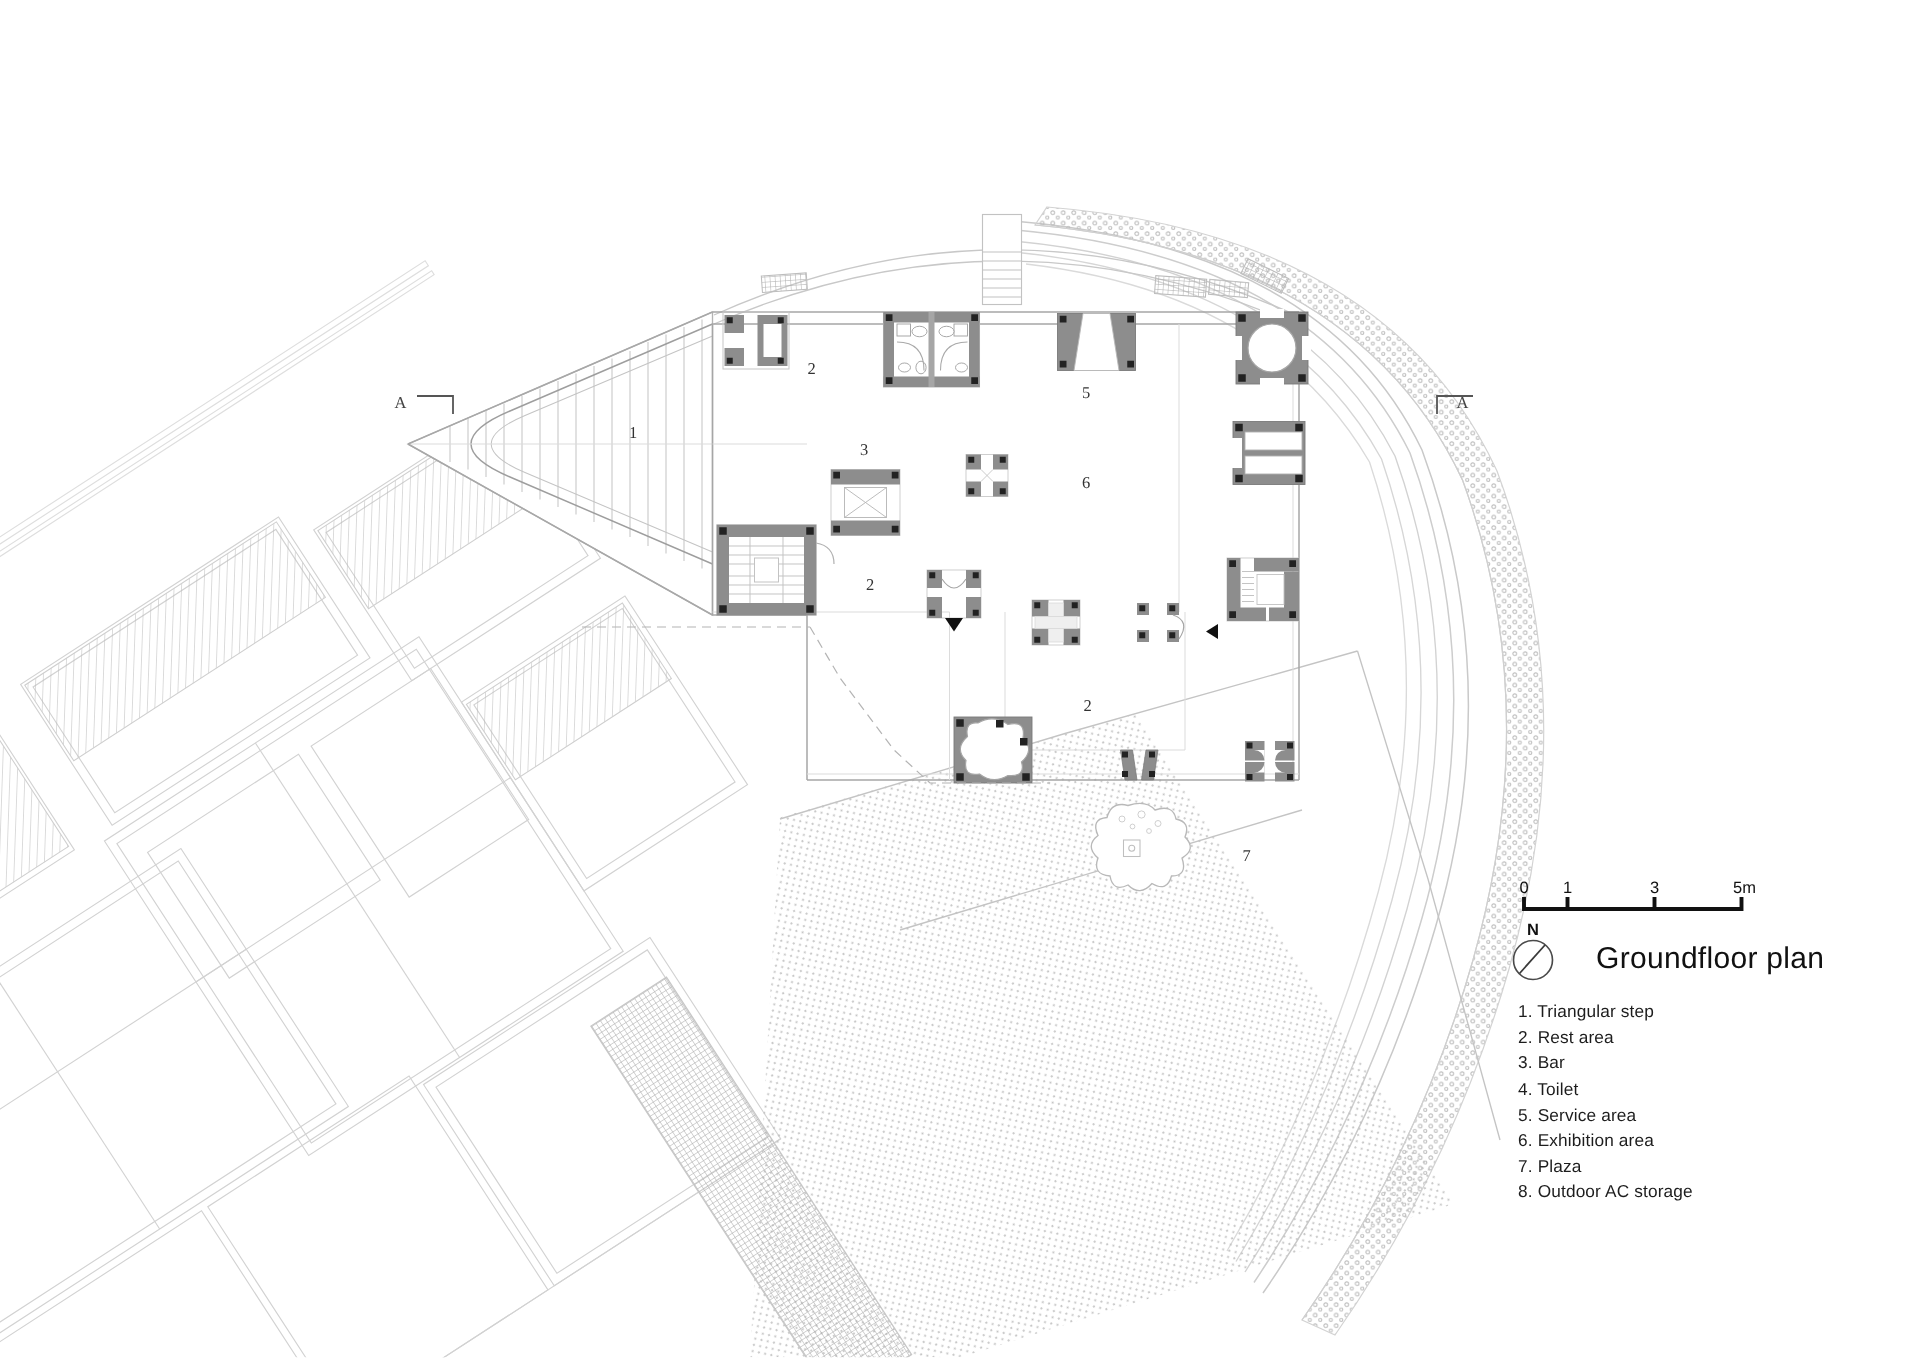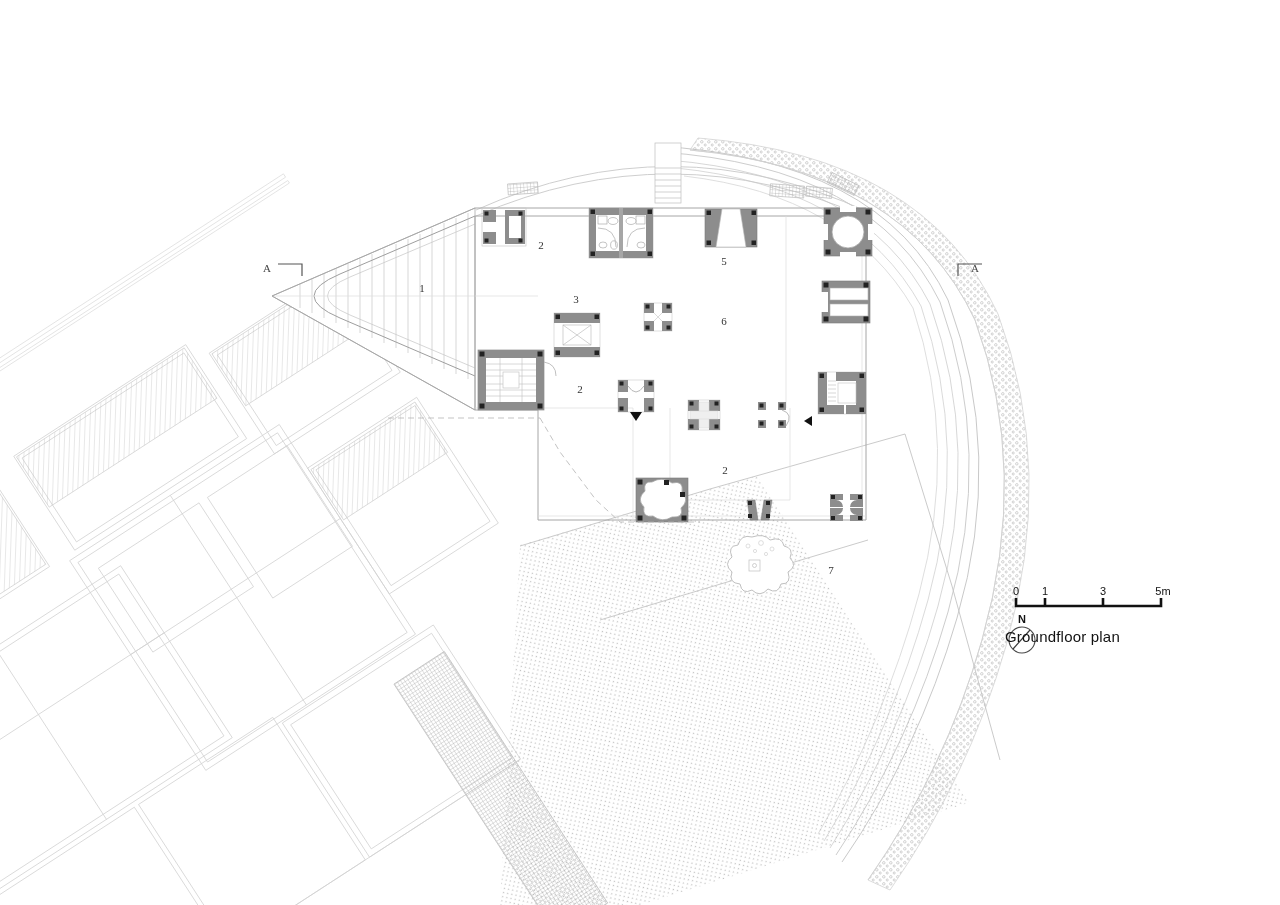--- a/index.html
+++ b/index.html
@@ -5,21 +5,21 @@
 <style>
   html,body{margin:0;padding:0;background:#ffffff;}
   body{width:1280px;height:905px;overflow:hidden;
        font-family:"Liberation Sans","DejaVu Sans",sans-serif;color:#1a1a1a;}
   #stage{position:relative;width:1280px;height:905px;background:#fff;}
   svg{display:block;}
   .plan-num{font-family:"Liberation Serif","DejaVu Serif",serif;font-size:11px;fill:#333;}
   .sec-letter{font-family:"Liberation Serif","DejaVu Serif",serif;font-size:11px;fill:#444;}
   .legend{position:absolute;left:1012px;top:667px;width:240px;}
   .legend-row{font-size:11.5px;line-height:17.2px;color:#1d1d1d;letter-spacing:.1px;white-space:nowrap;}
-  .plan-title{position:absolute;left:1005px;top:628px;font-size:15px;color:#111;letter-spacing:.2px;white-space:nowrap;}
+  .plan-title{position:absolute;left:1064px;top:628px;font-size:20px;color:#111;letter-spacing:.2px;white-space:nowrap;}
   .scalenum{font-size:11px;fill:#111;font-family:"Liberation Sans",sans-serif;}
   .nlabel{font-size:11px;fill:#111;font-weight:bold;font-family:"Liberation Sans",sans-serif;}
 </style>
 </head>
 <body>
 
 <div id="stage">
 
   <svg id="plan" width="1280" height="905" viewBox="0 0 1280 905">
     <defs>
@@ -475,14 +475,24 @@
 
     <g>
       <text class="nlabel" x="1022" y="623" text-anchor="middle">N</text>
       <circle cx="1022" cy="640" r="13" fill="#fff" stroke="#4a4a4a" stroke-width="1.1"></circle>
       <line x1="1013" y1="649" x2="1030" y2="630" stroke="#3a3a3a" stroke-width="1.2"></line>
     </g>
   </svg>
 
   <div class="plan-title">Groundfloor plan</div>
 
+  <div class="legend">
+    <div class="legend-row">1. Triangular step</div>
+    <div class="legend-row">2. Rest area</div>
+    <div class="legend-row">3. Bar</div>
+    <div class="legend-row">4. Toilet</div>
+    <div class="legend-row">5. Service area</div>
+    <div class="legend-row">6. Exhibition area</div>
+    <div class="legend-row">7. Plaza</div>
+    <div class="legend-row">8. Outdoor AC storage</div>
+  </div>
 
 </div>
 
 </body></html>

